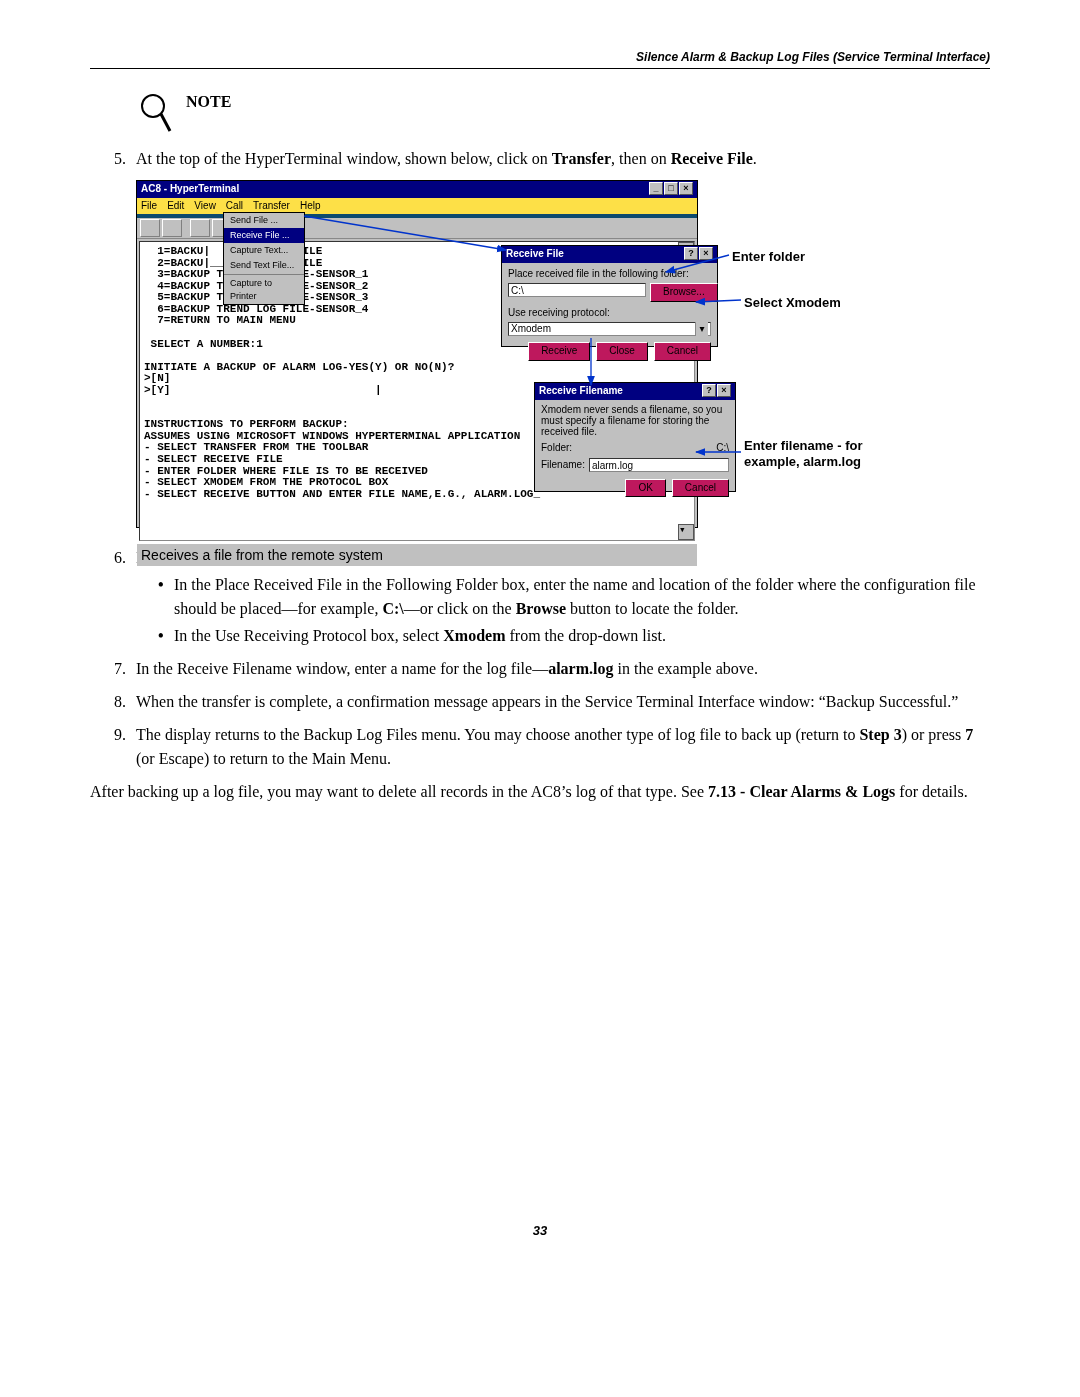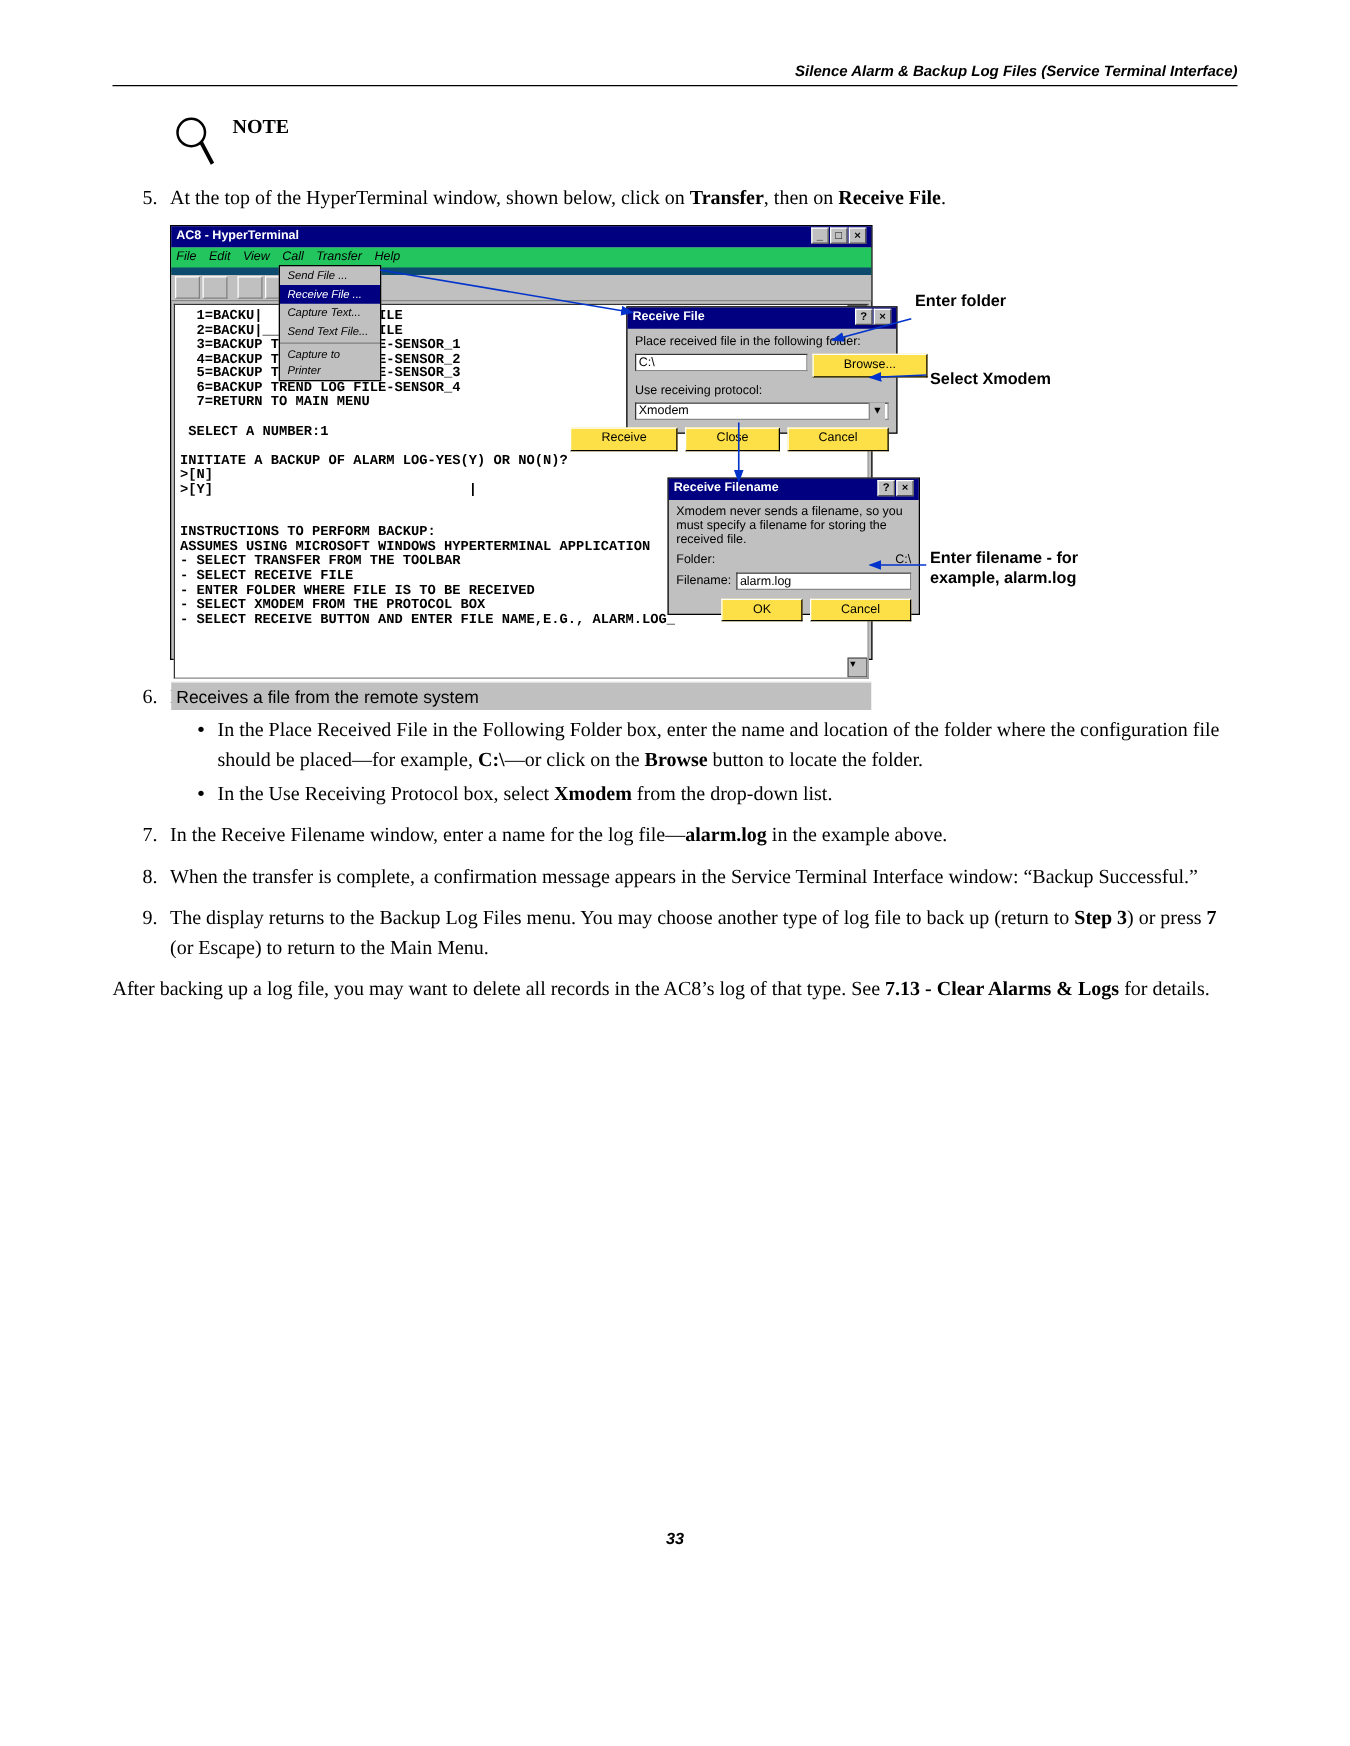--- a/index.html
+++ b/index.html
@@ -102,28 +102,27 @@
     display: flex;
     justify-content: space-between;
     font-size: 10px;
   }
   .win-btns { display:flex; gap:1px;}
   .win-btn {
     background:#c0c0c0; color:#000; width:12px; height:11px; line-height:10px;
     text-align:center; font-size:9px; border:1px solid #fff; border-right-color:#555; border-bottom-color:#555;
   }
   .menubar {
-    background: #22c55e;
+    background: #fde047;
     padding: 1px 4px;
     font-size: 10px;
     display: flex;
     gap: 10px;
-    border-bottom: 6px solid #0c4a6e;
+    border-bottom: 4px solid #0c4a6e;
     position: relative;
-    font-style: italic;
   }
   .menubar span { cursor: default; }
   .dropdown {
     position: absolute;
     top: 14px;
     left: 86px;
     background: #c0c0c0;
     border: 1px solid #000;
     width: 80px;
     font-size: 9px;
@@ -187,40 +186,40 @@
   }
   .combo { display:flex; justify-content:space-between; align-items:center;}
   .combo .arr{width:12px;text-align:center;background:#c0c0c0;border-left:1px solid #888;}
   .dlg-btns {
     display: flex;
     gap: 6px;
     justify-content: flex-end;
     margin-top: 6px;
   }
   .dlg-btn {
-    background:#fde047; border:1px solid #000; padding:1px 24px; font-size:10px;
+    background:#be185d; border:1px solid #000; padding:1px 12px; font-size:10px;
     border-top-color:#fff; border-left-color:#fff;
   }
   
   .dlg-fn {
     left: 398px; top: 202px; width: 200px; height: 108px;
   }
   .dlg-fn .hint {
     font-size: 10px;
     line-height:1.1;
     margin-bottom:4px;
   }
   
   .callout {
     position: absolute;
     font-family: Arial, Helvetica, sans-serif;
     font-size: 13px;
     font-weight: bold;
   }
-  .c1 { left: 596px; top: 52px; }
+  .c1 { left: 596px; top: 68px; }
   .c2 { left: 608px; top: 114px; }
   .c3 { left: 608px; top: 258px; line-height:1.25;}
   
   svg.arrows {
     position:absolute;
     left:0; top:0;
     width:760px; height:350px;
     pointer-events:none;
     z-index:20;
   }

